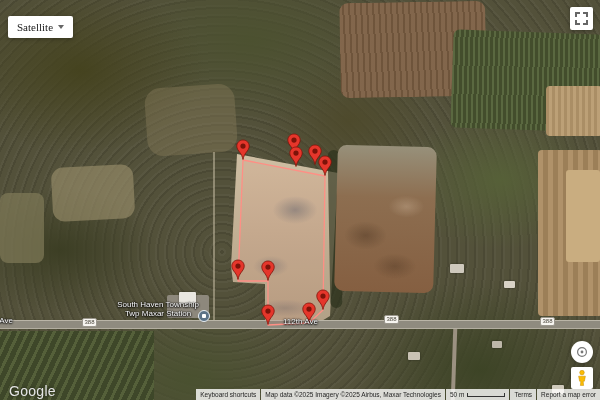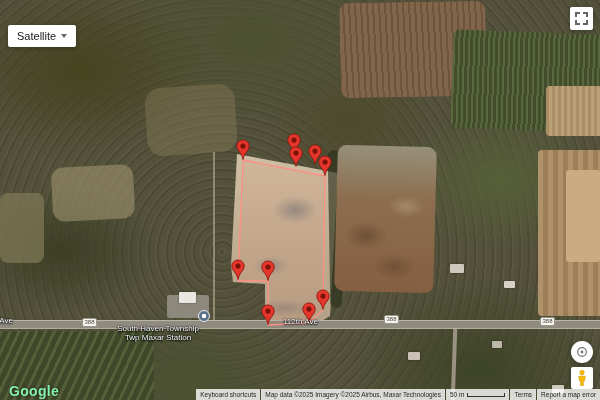--- a/index.html
+++ b/index.html
@@ -70,39 +70,39 @@
   .b6 { left:552px; top:385px; width:12px; height:9px; background:#cfc9bb; }
 
   
   #overlay-svg { position:absolute; left:0; top:0; pointer-events:none; }
   .marker { position:absolute; width:16px; height:22px; cursor:pointer; }
 
   .road-label { position:absolute; font-size:8px; color:#fff; white-space:nowrap;
       text-shadow:0 0 2px #000,0 1px 2px #000, 0 0 1px #000; }
   .shield { position:absolute; width:15px; height:9px; background:#f8f6f1; border:1px solid #9a968c;
       border-radius:2px; font-size:6px; line-height:7px; text-align:center; color:#4a463c; }
-  .poi-label { position:absolute; left:112px; top:324px; width:92px; text-align:center;
+  .poi-label { position:absolute; left:112px; top:300px; width:92px; text-align:center;
       font-size:8px; line-height:9px; color:#fff; cursor:pointer;
       text-shadow:0 0 2px #000,0 1px 2px #000,0 0 1px #000; }
   .poi-icon { position:absolute; left:198px; top:310px; width:12px; height:12px; border-radius:50%;
       background:#5c7387; border:1px solid #e9eef2; }
   .poi-icon::after { content:""; position:absolute; left:3px; top:3px; width:4px; height:4px;
       background:#fff; border-radius:1px; }
 
   
   .gm-btn { position:absolute; background:#fff; box-shadow:0 1px 4px rgba(0,0,0,.3); border-radius:2px;
       display:flex; align-items:center; justify-content:center; cursor:pointer; }
-  #maptype { left:8px; top:25px; height:22px; padding:0 9px; font-size:11px; color:#1a1a1a; gap:5px; }
+  #maptype { left:8px; top:16px; height:22px; padding:0 9px; font-size:11px; color:#1a1a1a; gap:5px;font-family:Liberation Serif, serif; }
   .caret { width:0; height:0; border-left:3.5px solid transparent; border-right:3.5px solid transparent;
       border-top:4px solid #666; }
   #fullscreen { left:570px; top:7px; width:23px; height:23px; }
   #compass { left:571px; top:341px; width:22px; height:22px; border-radius:50%; }
   #pegman { left:571px; top:367px; width:22px; height:22px; }
 
-  #logo { position:absolute; left:9px; top:383px; font-size:14px; font-weight:bold; color:#86efac;
+  #logo { position:absolute; left:9px; top:383px; font-size:14px; font-weight:normal; color:#e5e5e5;
       letter-spacing:.3px; text-shadow:0 0 3px rgba(0,0,0,.65); cursor:pointer; }
 
   #attribution { position:absolute; right:0; bottom:0; height:11px; display:flex; align-items:stretch;
       font-size:6.5px; color:#1f1f1f; white-space:nowrap; }
   #attribution > div { background:rgba(255,255,255,.8); padding:0 4px; display:flex; align-items:center; }
   #attribution .sep { margin-right:1px; }
   .scalebar { display:inline-block; width:38px; height:4px; border:1px solid #333; border-top:none; margin-left:3px; }
 </style>
 </head>
 <body>

